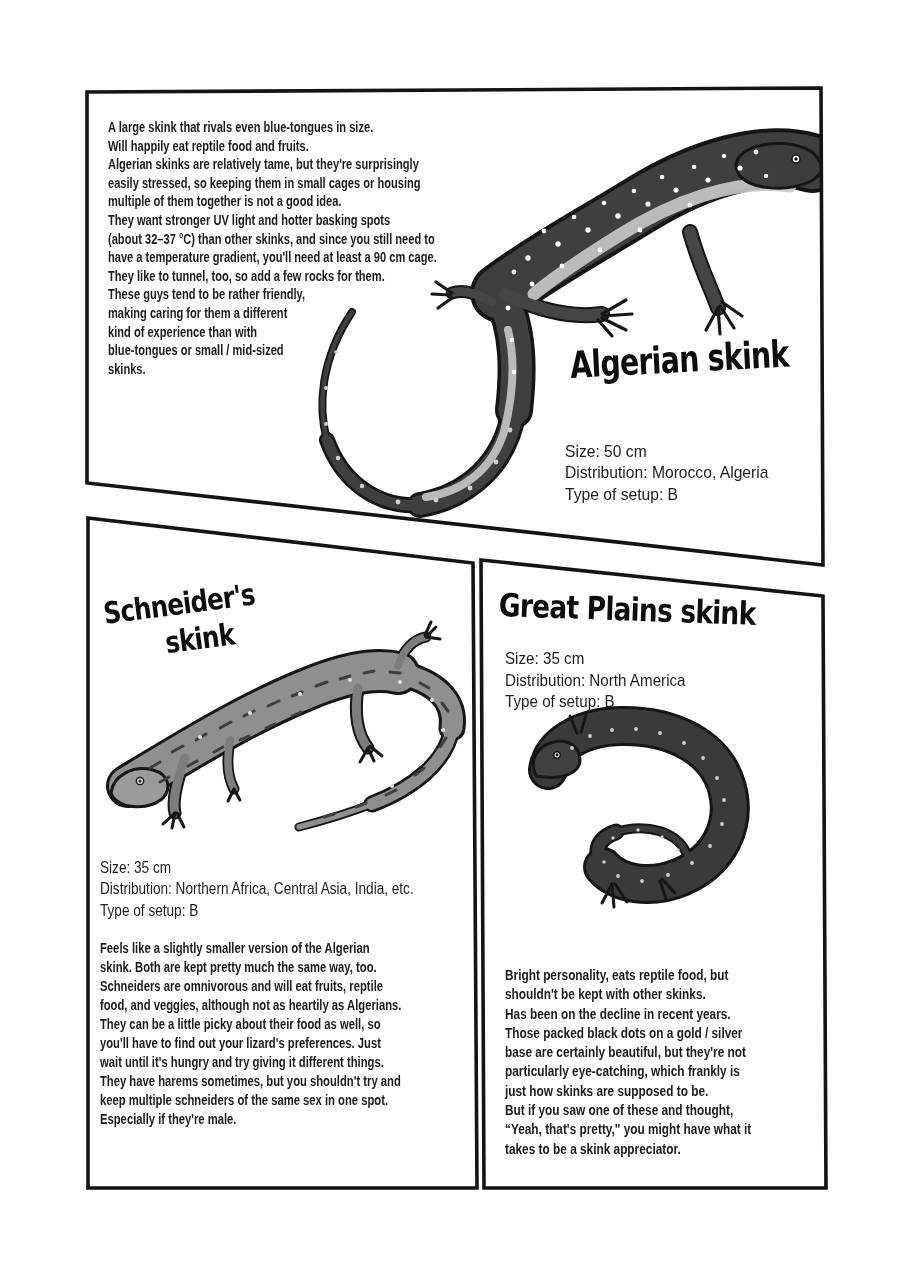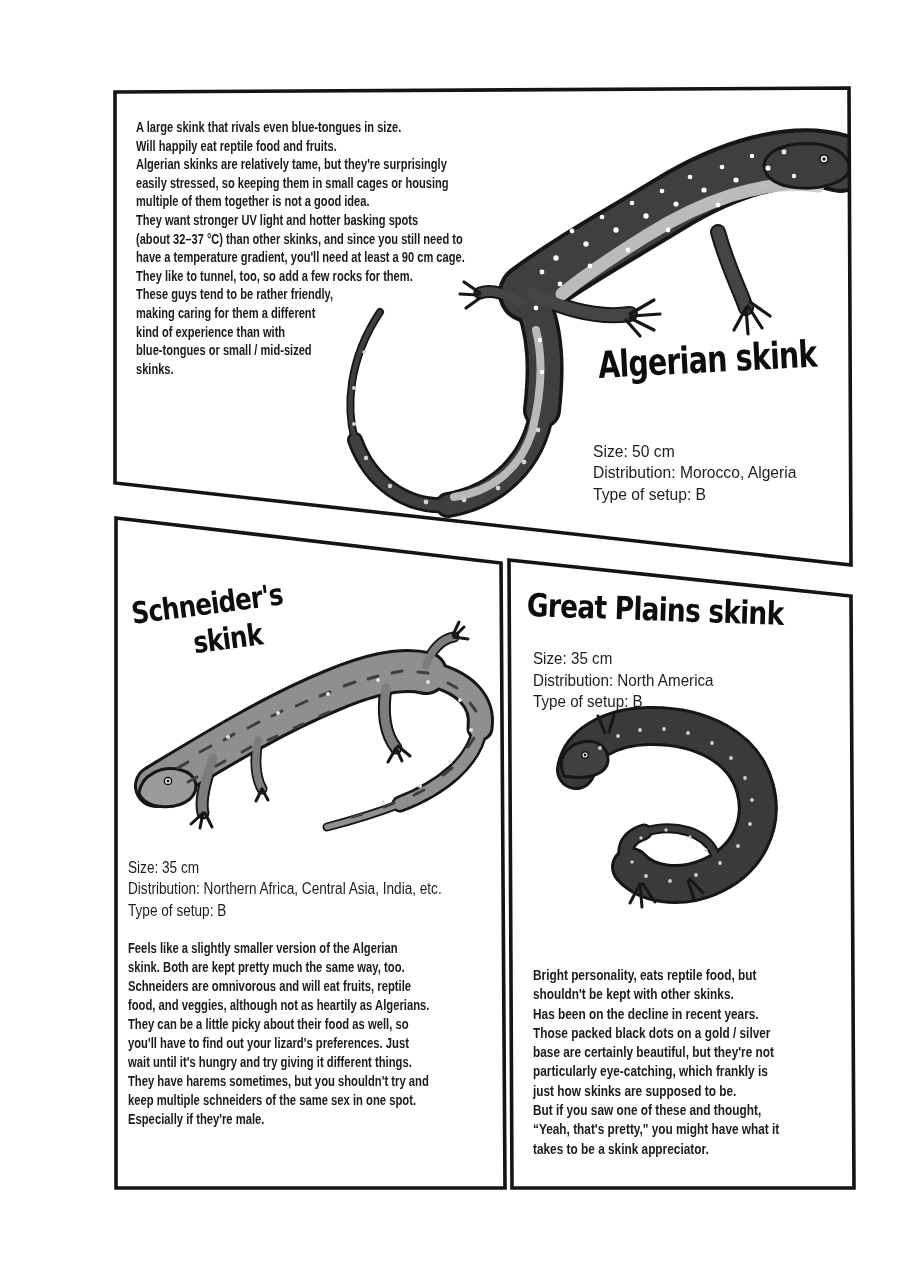--- a/index.html
+++ b/index.html
@@ -2,21 +2,20 @@
 <html><head>
 <meta charset="utf-8">
 <style>
   html, body { margin: 0; padding: 0; background: #ffffff; }
   .page {
     position: relative;
     width: 830px; height: 1280px;
     background: #ffffff;
     overflow: hidden;
     font-family: "Liberation Sans", sans-serif;
-    margin-left: 28px;
   }
   .panel-svg { position: absolute; left: 0; top: 0; width: 910px; height: 1280px; }
 
   .desc {
     position: absolute;
     font-weight: bold;
     color: #1b1b1b;
     white-space: pre-line;
     transform-origin: 0 0;
     letter-spacing: 0;

